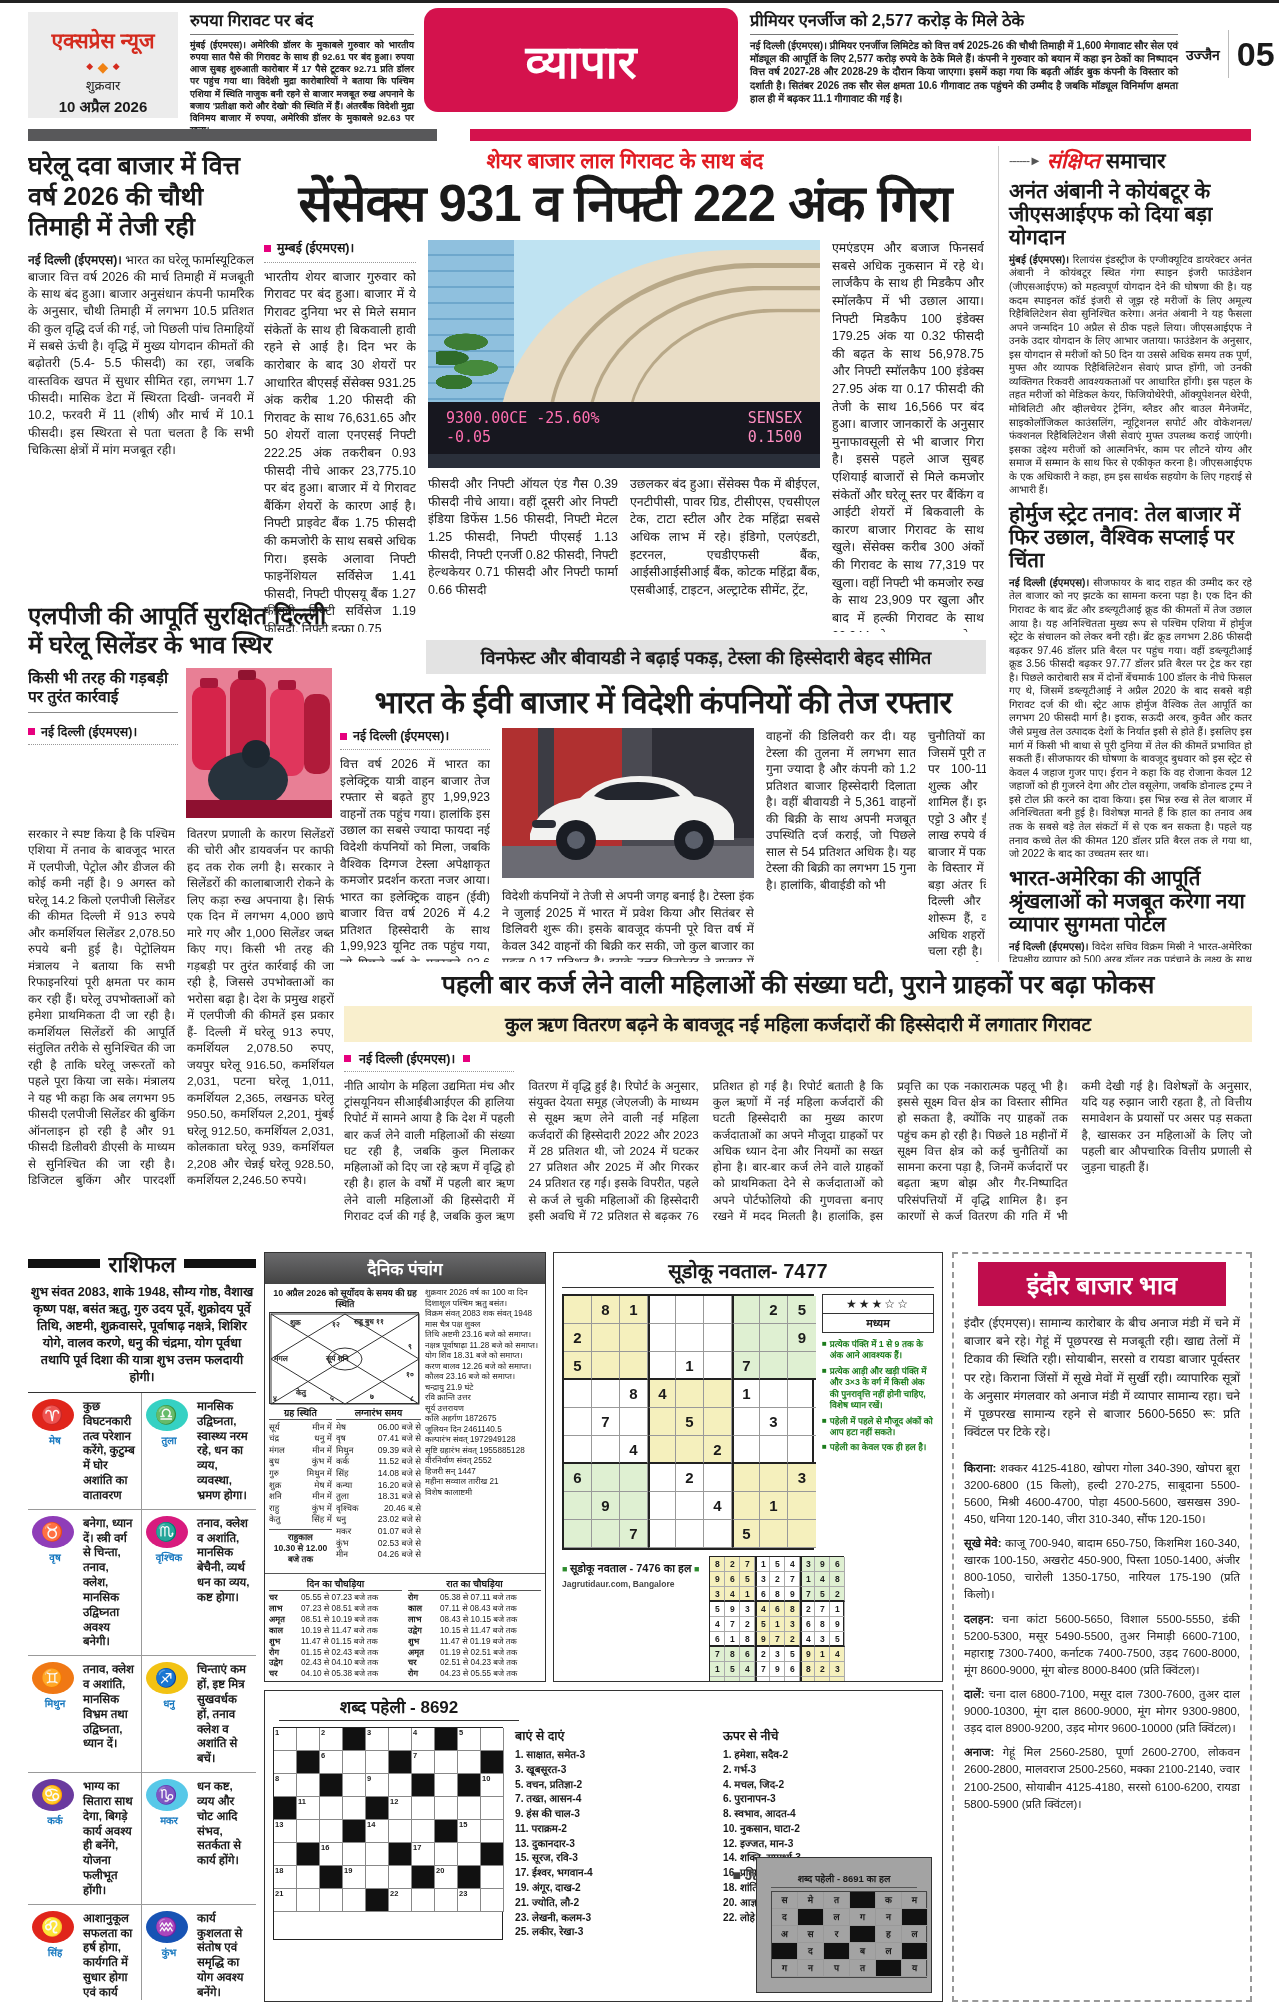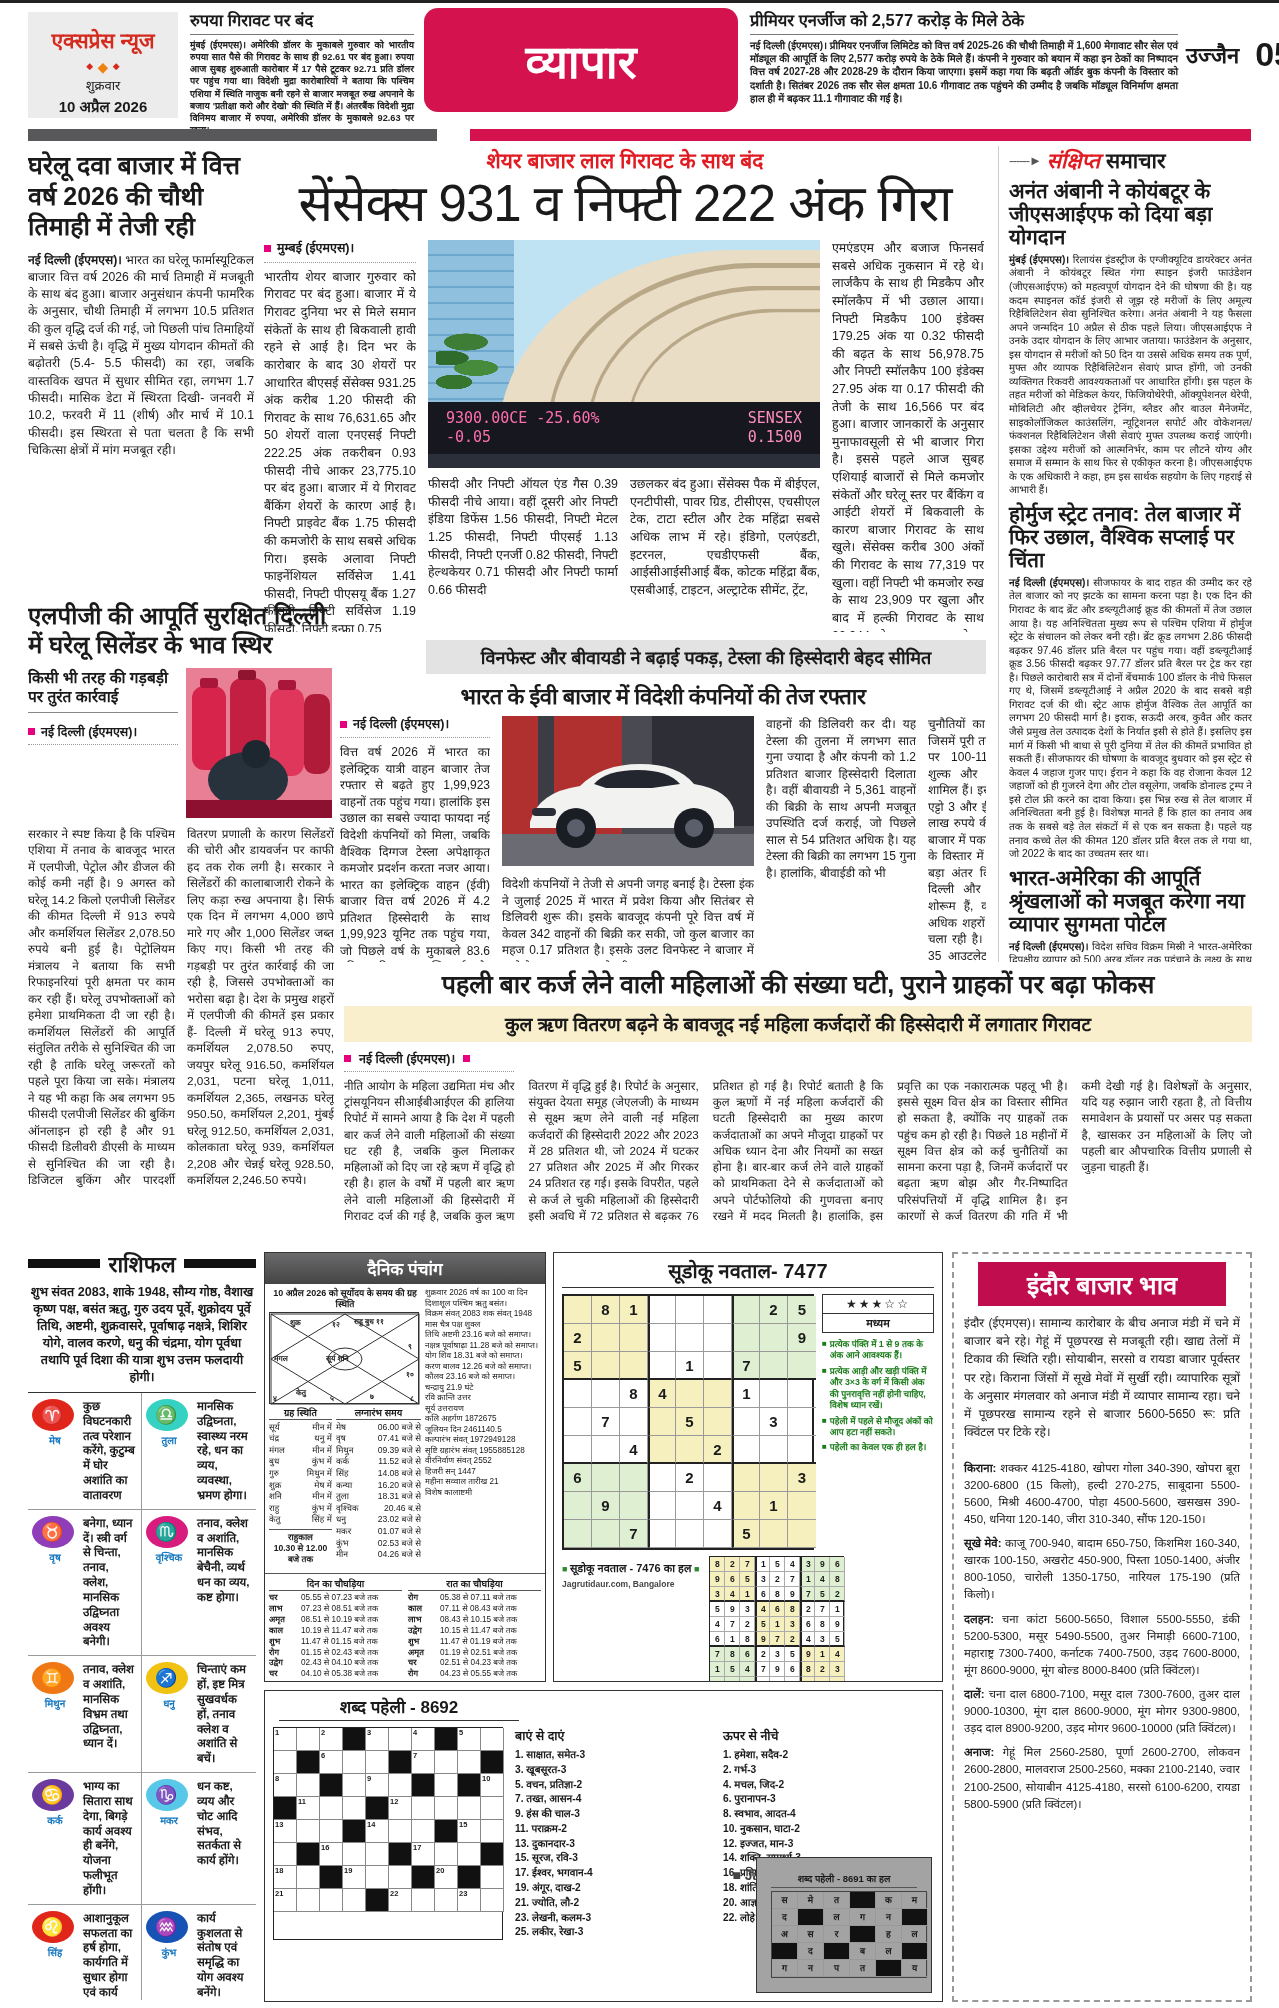--- a/index.html
+++ b/index.html
@@ -20,21 +20,21 @@
   .tbrief{top:8px;}
   .tbrief .bt{font-weight:bold;font-size:16.5px;border-bottom:1.5px solid #777;padding-bottom:3px;margin-bottom:4px;}
   .tbrief .bb{font-size:9.2px;line-height:1.32;text-align:justify;font-weight:600;color:#222;}
   .b1{left:190px;width:224px;}
   .b2{left:750px;width:428px;}
   .b2 .bb{font-size:10px;}
   .vyapar{left:424px;top:8px;width:314px;height:104px;background:#d4124d;border-radius:14px;
           display:flex;align-items:center;justify-content:center;}
   .vyapar span{color:#fff;font-size:46px;font-weight:bold;}
   .edition{left:1186px;top:30px;width:92px;display:flex;align-items:center;gap:8px;}
-  .ed-city{font-size:22px;font-weight:bold;}
+  .ed-city{font-size:14px;font-weight:bold;}
   .ed-sep{width:1px;height:48px;background:#bbb;}
   .ed-page{font-size:34px;font-weight:bold;}
   .bar-gray{left:28px;top:129px;width:409px;height:12px;background:#58585a;}
   .bar-red{left:470px;top:129px;width:781px;height:12px;background:#d4124d;}
 
   
   .dateline{display:flex;align-items:center;gap:6px;font-weight:bold;font-size:12.5px;
             border-bottom:1px dotted #999;padding-bottom:4px;margin-bottom:6px;}
   .sq{width:7px;height:7px;background:#e6007e;display:inline-block;flex:0 0 auto;}
   .just{text-align:justify;}
@@ -49,21 +49,21 @@
   .lpg h2{margin:0 0 8px;font-size:24px;line-height:1.2;font-weight:bold;}
   .lpg-top{display:flex;gap:8px;margin-bottom:8px;}
   .lpg-left{width:150px;}
   .lpg-sub{font-weight:bold;font-size:15.5px;line-height:1.25;border-bottom:1px solid #888;padding-bottom:6px;margin-bottom:10px;}
   .lpg-img{width:146px;height:150px;flex:0 0 auto;}
   .lpg .body{font-size:11.8px;line-height:1.4;column-count:2;column-gap:12px;}
 
   
   .lead{left:264px;top:146px;width:722px;height:492px;overflow:hidden;}
   .lead .kicker{color:#e11b22;font-weight:bold;font-size:21px;text-align:center;margin-bottom:2px;}
-  .lead h1{margin:0 0 8px;font-size:51px;letter-spacing:-1px;text-align:center;font-weight:400;line-height:1.1;}
+  .lead h1{margin:0 0 8px;font-size:51px;letter-spacing:-1px;text-align:center;font-weight:700;line-height:1.1;}
   .lead-grid{display:grid;grid-template-columns:152px 392px 152px;column-gap:12px;height:392px;}
   .lead .col{font-size:12.4px;line-height:1.42;overflow:hidden;}
   .photo{position:relative;width:392px;height:228px;background:#bfe3f2;overflow:hidden;}
   .ph-glass{position:absolute;left:0;top:0;width:86px;height:228px;
      background:repeating-linear-gradient(#8fc0de 0 14px,#6ea7cc 14px 16px),
                 repeating-linear-gradient(90deg,transparent 0 20px,#6ea7cc 20px 22px);}
   .ph-bldg{position:absolute;left:70px;top:10px;width:330px;height:190px;border-radius:100% 0 0 0/140% 0 0 0;
      background:#e9ddc6;box-shadow:inset 0 -10px 0 #d7c8a8;}
   .ph-a1,.ph-a2,.ph-a3,.ph-a4{position:absolute;left:80px;width:330px;height:190px;border-radius:100% 0 0 0/140% 0 0 0;border-top:6px solid #b8a888;border-left:4px solid #b8a888;background:transparent;}
   .ph-a2{transform:scale(.88);transform-origin:100% 100%;}
@@ -78,21 +78,21 @@
           display:flex;justify-content:space-between;align-items:center;padding:0 18px;font-family:"DejaVu Sans Mono",monospace;}
   .ticker .tl{font-size:15px;line-height:1.3;}
   .ticker .tr{font-size:15px;text-align:right;line-height:1.3;color:#ff8fc2;}
   .ph-base{position:absolute;left:0;bottom:0;width:100%;height:14px;background:#2a2f3a;}
   .mid-sub{display:grid;grid-template-columns:190px 190px;column-gap:12px;margin-top:8px;}
 
   
   .ev{left:340px;top:640px;width:646px;height:322px;overflow:hidden;}
   .ev .kicker{margin:0 0 6px 86px;width:560px;background:#e3e3e3;font-weight:bold;font-size:18px;
               text-align:center;padding:5px 0;}
-  .ev h2{margin:0 0 6px;font-size:22px;text-align:center;font-weight:800;letter-spacing:-.5px;}
+  .ev h2{margin:0 0 6px;font-size:31px;text-align:center;font-weight:800;letter-spacing:-.5px;}
   .ev-grid{display:grid;grid-template-columns:150px 252px 150px 150px;column-gap:12px;height:246px;}
   .ev .col{font-size:12px;line-height:1.38;overflow:hidden;}
   .ev-mid{overflow:hidden;}
   .car{width:252px;height:150px;margin-bottom:6px;}
   .ev-c2{font-size:12px;line-height:1.38;overflow:hidden;height:88px;}
 
   
   .loans{left:344px;top:966px;width:908px;height:276px;overflow:hidden;}
   .loans h2{margin:0 0 6px;font-size:25px;text-align:center;font-weight:800;}
   .loans .band{background:#f9efcd;font-weight:bold;font-size:19px;text-align:center;padding:5px 0;margin-bottom:8px;}

